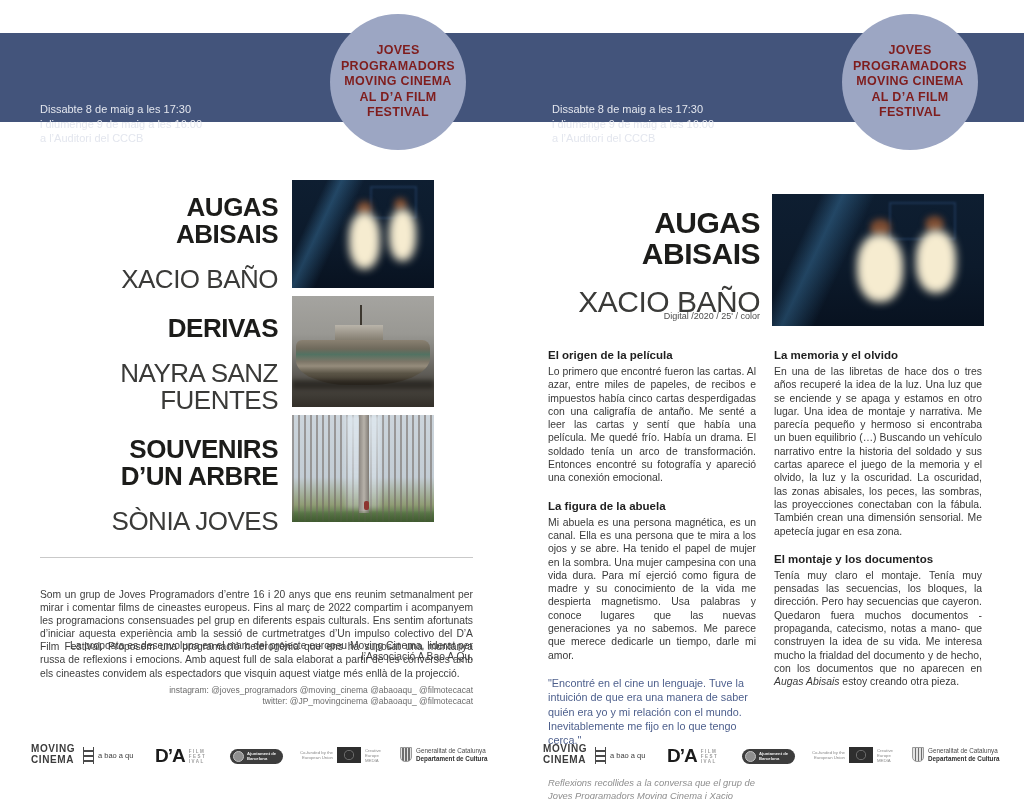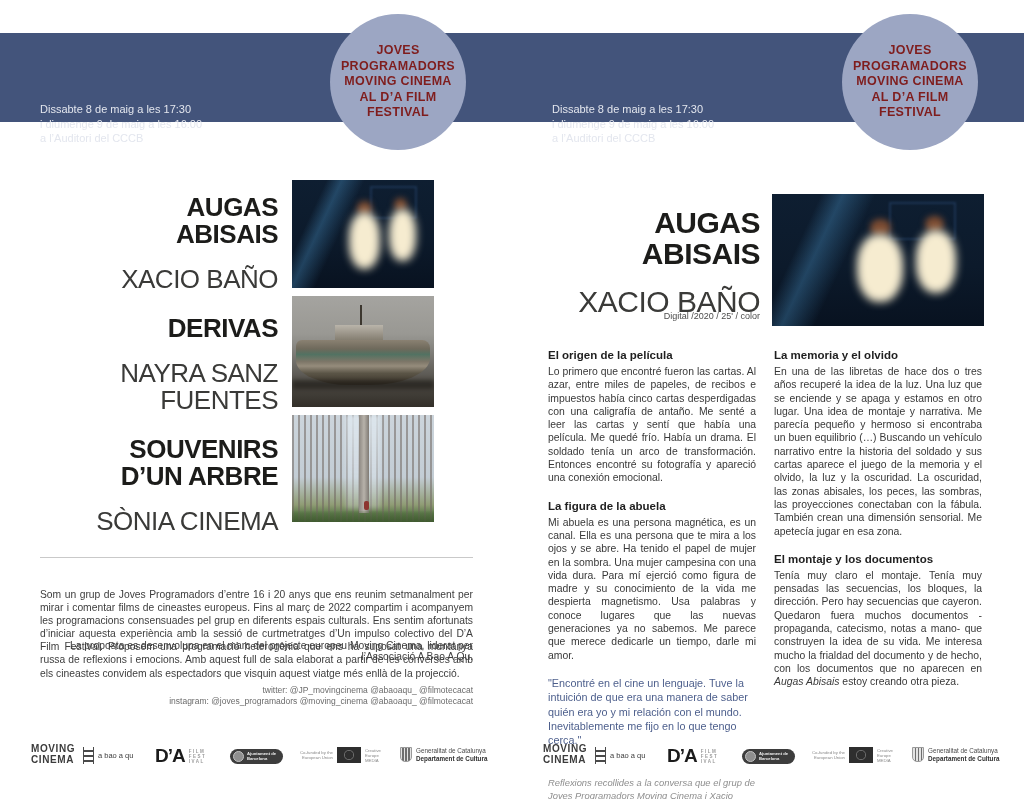--- a/index.html
+++ b/index.html
@@ -160,35 +160,35 @@
     <div class="still derivas" style="top:296px;height:111px;">
       <div class="mast"></div>
       <div class="cabin"></div>
       <div class="hull"></div>
       <div class="shadow"></div>
     </div>
 
     <div class="film-title" style="top:418px;">
       <div class="b">SOUVENIRS
 D’UN ARBRE</div>
-      <div class="r">SÒNIA CINEMA</div>
+      <div class="r">SÒNIA JOVES</div>
     </div>
     <div class="still arbre" style="top:415px;height:107px;">
       <div class="gap"></div>
       <div class="trunk"></div>
       <div class="person"></div>
       <div class="grass"></div>
     </div>
 
     <div class="rule"></div>
     <div class="about">Som un grup de Joves Programadors d’entre 16 i 20 anys que ens reunim setmanalment per mirar i comentar films de cineastes europeus. Fins al març de 2022 compartim i acompanyem les programacions consensuades pel grup en diferents espais culturals. Ens sentim afortunats d’iniciar aquesta experiència amb la sessió de curtmetratges d’Un impulso colectivo del D’A Film Festival. Proposem una programació heterogènia que ens ha suposat una muntanya russa de reflexions i emocions. Amb aquest full de sala elaborat a partir de les converses amb els cineastes convidem als espectadors que visquin aquest viatge més enllà de la projecció.</div>
     <div class="project">La proposta es desenvolupa en el marc del projecte europeu Moving Cinema, liderat per l’Associació A Bao A Qu.</div>
     <div class="social">
+      <div>instagram: @joves_programadors @moving_cinema @abaoaqu_ @filmotecacat</div>
       <div>twitter: @JP_movingcinema @abaoaqu_ @filmotecacat</div>
-      <div>instagram: @joves_programadors @moving_cinema @abaoaqu_ @filmotecacat</div>
     </div>
 
     <div class="logos">
       <div class="logo mc">MOVING
 CINEMA</div>
       <div class="logo ab">
         <div class="ladder"></div>
         <div class="ab-text">a bao a qu</div>
       </div>
       <div class="logo da">

